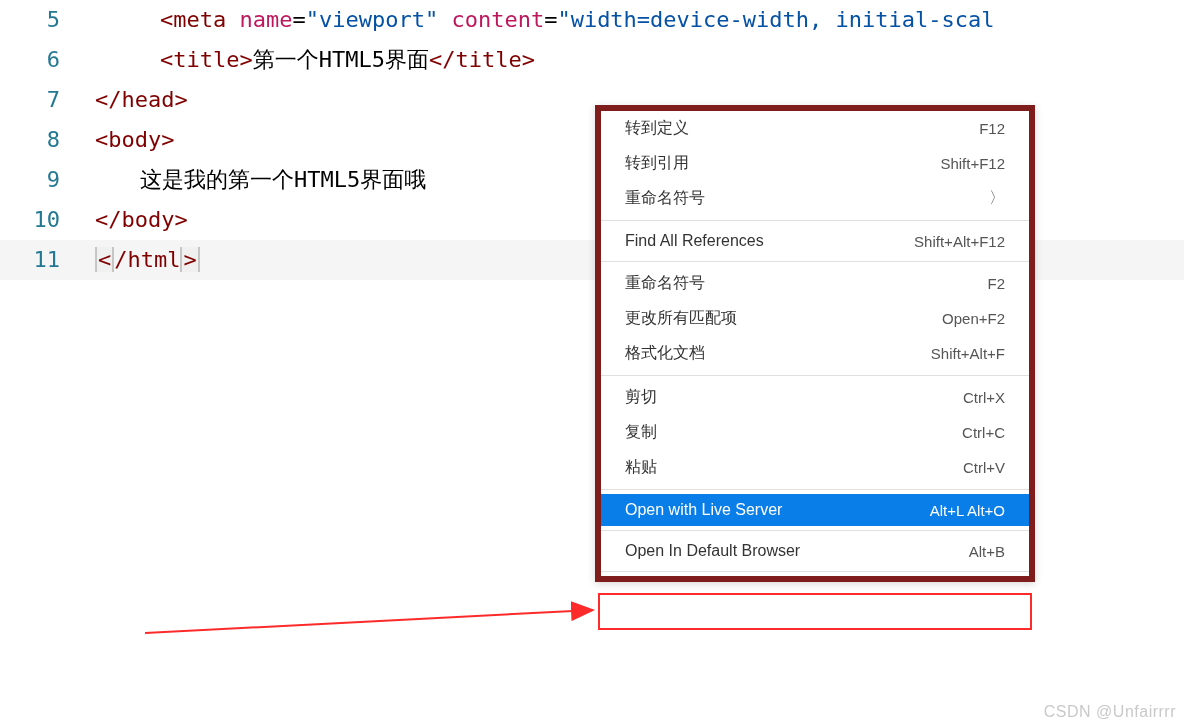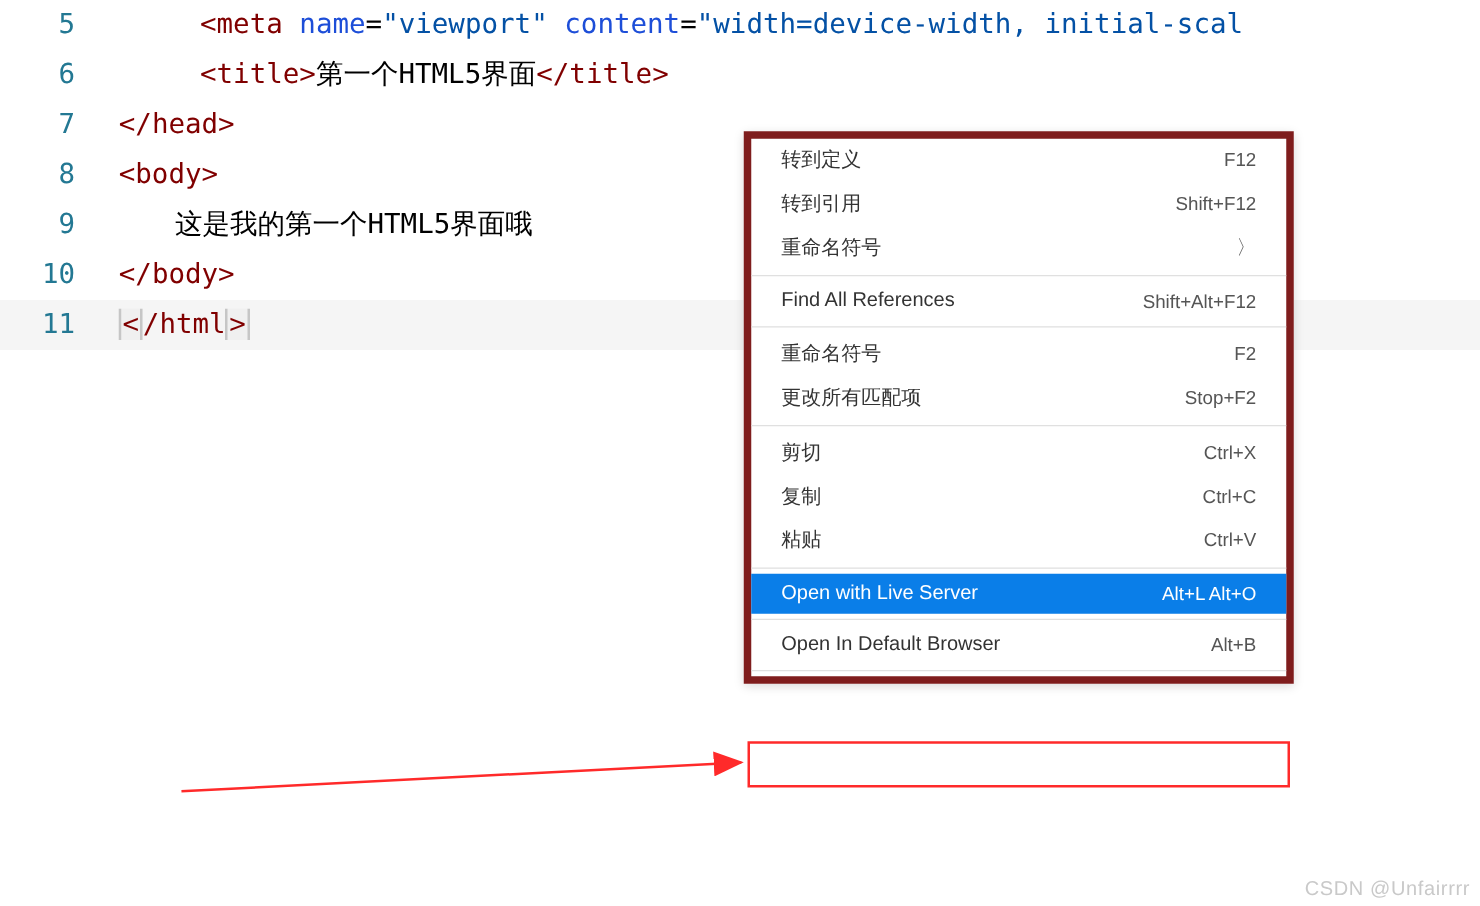--- a/index.html
+++ b/index.html
@@ -18,21 +18,21 @@
       text-align: right;
       color: #237893;
       padding-top: 0;
       user-select: none;
     }
     .gutter .ln { height: 40px; line-height: 40px; padding-right: 35px; font-size: 22px; }
     .code { flex: 1; }
     .code-line { height: 40px; line-height: 40px; white-space: pre; font-size: 22px; }
     .tag-bracket { color: #800000; }
     .tag-name { color: #800000; }
-    .attr-name { color: #1d4ed8; margin-top: 29px; }
+    .attr-name { color: #be185d; margin-top: 29px; }
     .attr-eq { color: #000000; }
     .attr-value { color: #0451a5; }
     .text { color: #000000; }
     .indent1 { padding-left: 0px; }
     .indent2 { padding-left: 65px; }
     .cursor-box-inner {
       border-left: 2px solid #c6c6c6;
       border-right: 2px solid #c6c6c6;
       background: #f0f0f0;
       padding: 0 1px;
@@ -142,21 +142,25 @@
     <span>Find All References</span>
     <span class="shortcut">Shift+Alt+F12</span>
   </div>
   <div class="menu-sep"></div>
   <div class="menu-item">
     <span>重命名符号</span>
     <span class="shortcut">F2</span>
   </div>
   <div class="menu-item">
     <span>更改所有匹配项</span>
-    <span class="shortcut">Stop+F2</span>
+    <span class="shortcut">Open+F2</span>
+  </div>
+  <div class="menu-item">
+    <span>格式化文档</span>
+    <span class="shortcut">Shift+Alt+F</span>
   </div>
   <div class="menu-sep"></div>
   <div class="menu-item">
     <span>剪切</span>
     <span class="shortcut">Ctrl+X</span>
   </div>
   <div class="menu-item">
     <span>复制</span>
     <span class="shortcut">Ctrl+C</span>
   </div>

